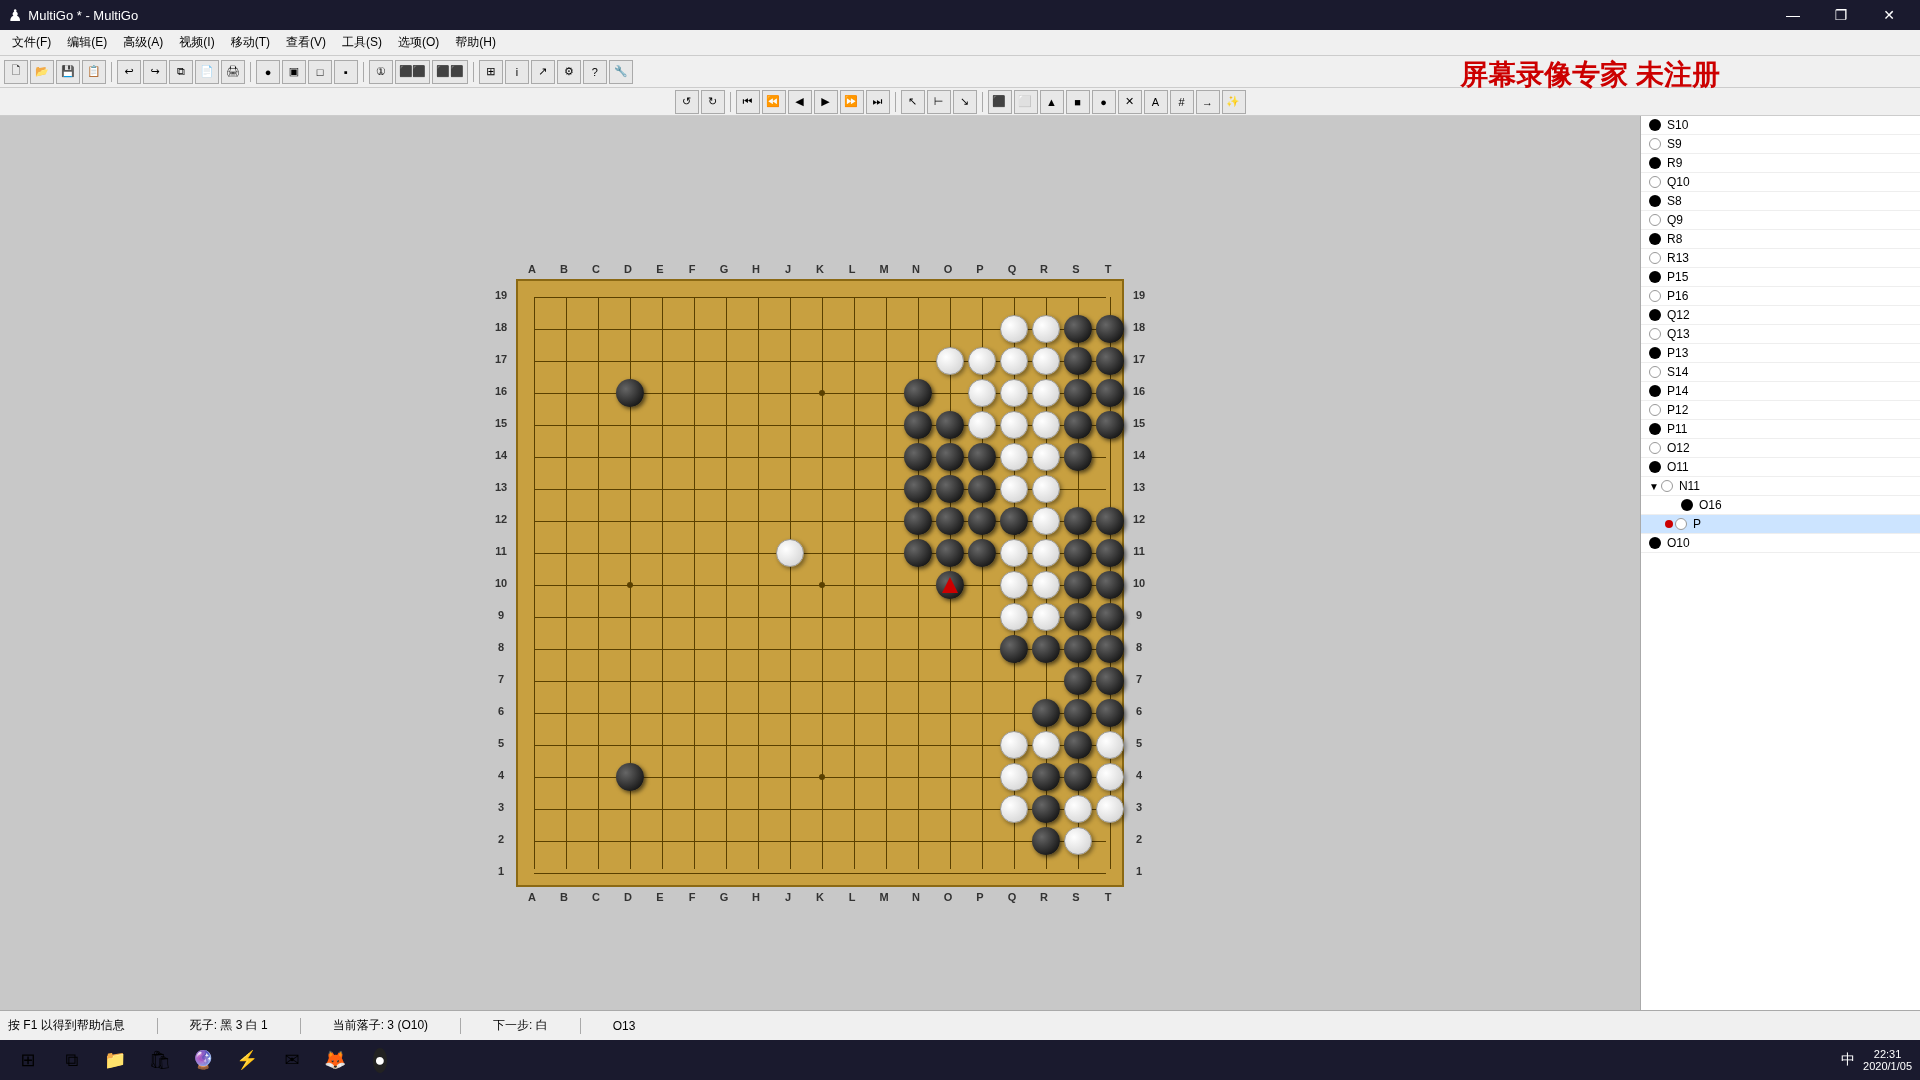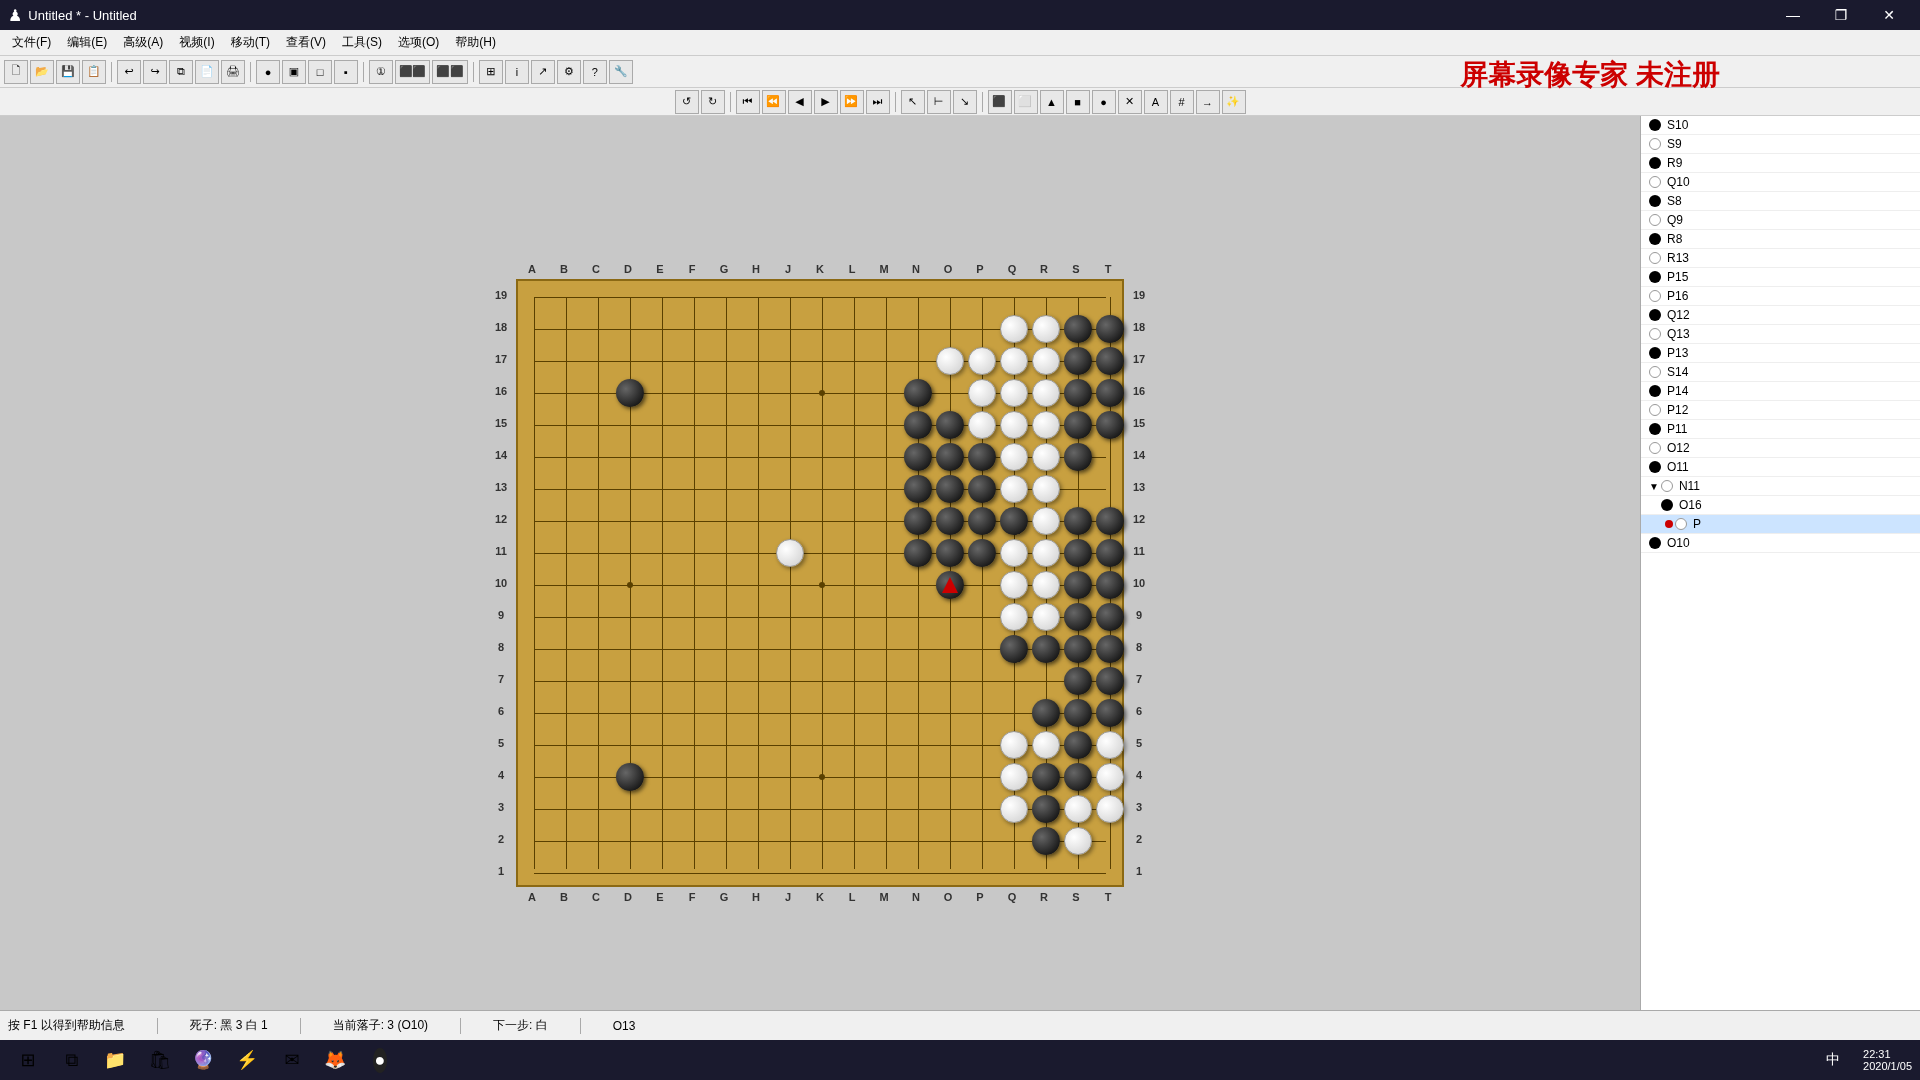--- a/index.html
+++ b/index.html
@@ -163,37 +163,37 @@
       height: 36px; min-width: 40px; display: flex; align-items: center; justify-content: center;
       cursor: pointer; border-radius: 4px; padding: 0 8px;
     }
     .taskbar-icon { font-size: 18px; }
     .taskbar-search {
       background: rgba(255,255,255,0.15); border: none; border-radius: 20px;
       height: 28px; width: 280px; padding: 0 12px; color: white; font-size: 12px;
     }
     .taskbar-search::placeholder { color: rgba(255,255,255,0.6); }
     .taskbar-right { margin-left: auto; display: flex; align-items: center; gap: 8px; color: white; font-size: 11px; }
-    .clock { text-align: left; margin-left: 15px; }
+    .clock { text-align: center; }
 
     
     #watermark {
       position: absolute; top: 56px; right: 200px; font-size: 28px; font-weight: bold;
       color: #cc0000; font-family: 'Microsoft YaHei', sans-serif; pointer-events: none;
     }
 
     .expand-triangle { font-size: 10px; margin-right: 2px; }
   </style>
 </head>
 <body>
 
 <div id="titlebar">
   <div id="titlebar-left">
     <span style="font-size:16px;">♟</span>
-    <span id="titlebar-title">Untitled * - Untitled</span>
+    <span id="titlebar-title">MultiGo * - MultiGo</span>
   </div>
   <div id="titlebar-controls">
     <button class="title-btn">—</button>
     <button class="title-btn">❐</button>
     <button class="title-btn close">✕</button>
   </div>
 </div>
 
 <div id="menubar">
   <span class="menu-item">文件(F)</span>
@@ -580,21 +580,21 @@
         </div>
         <div class="move-item">
           <div class="move-stone-b"></div>
           <span>O11</span>
         </div>
         <div class="move-item">
           <span class="expand-triangle">▼</span>
           <div class="move-stone-w"></div>
           <span>N11</span>
         </div>
-        <div class="move-item" style="padding-left: 20px;">
+        <div class="move-item" style="padding-left: 40px;">
           <div class="move-stone-b"></div>
           <span>O16</span>
         </div>
         <div class="move-item active" style="padding-left: 24px;">
           <div style="width: 8px; height: 8px; background: rgb(204, 0, 0); border-radius: 50%; margin-right: 2px;"></div>
           <div class="move-stone-w"></div>
           <span>P</span>
         </div>
         <div class="move-item">
           <div class="move-stone-b"></div>

